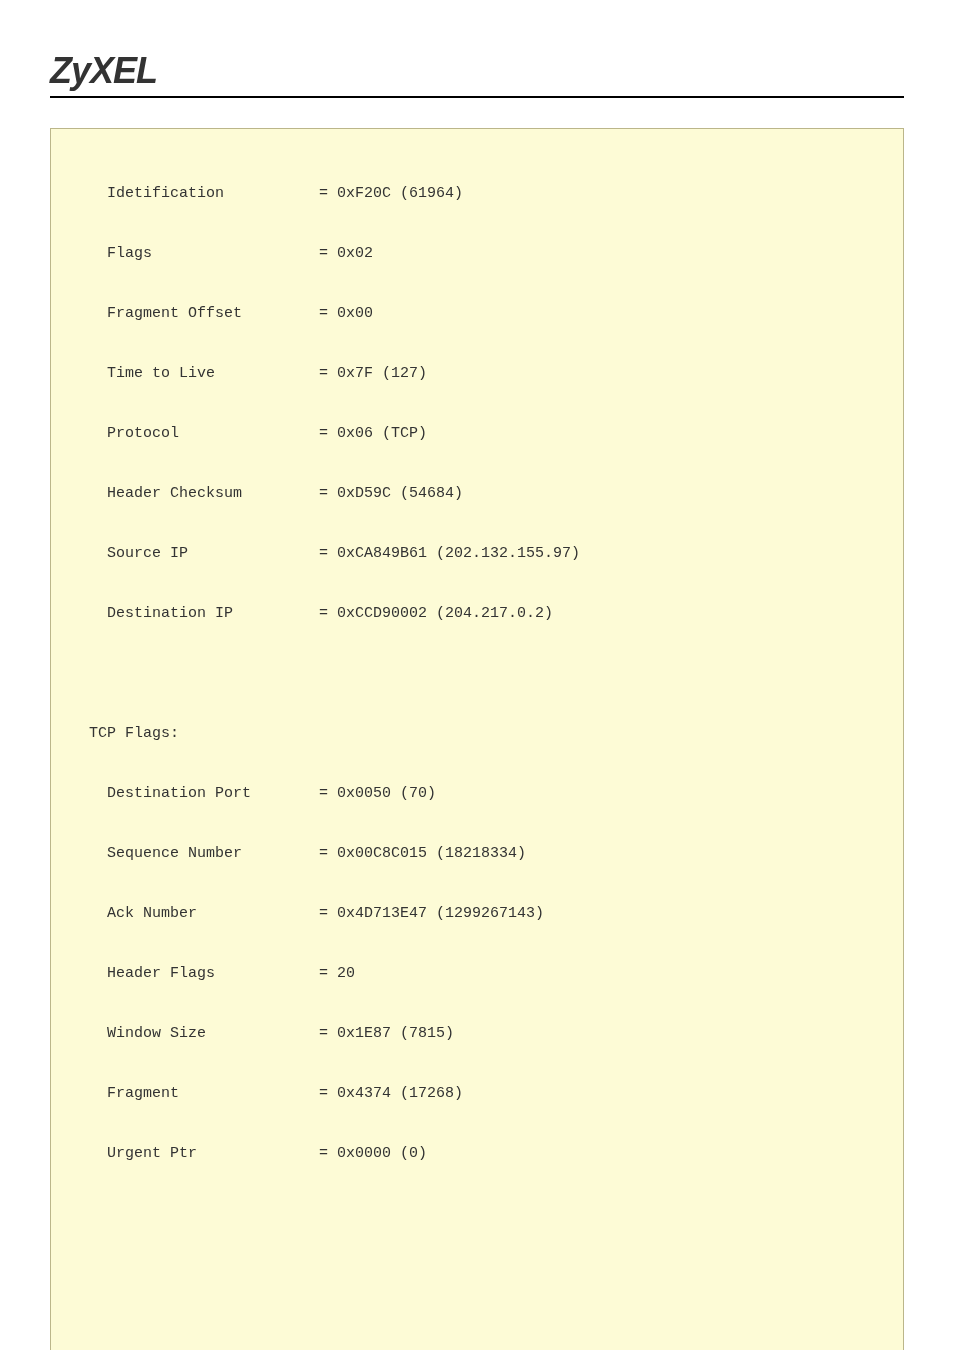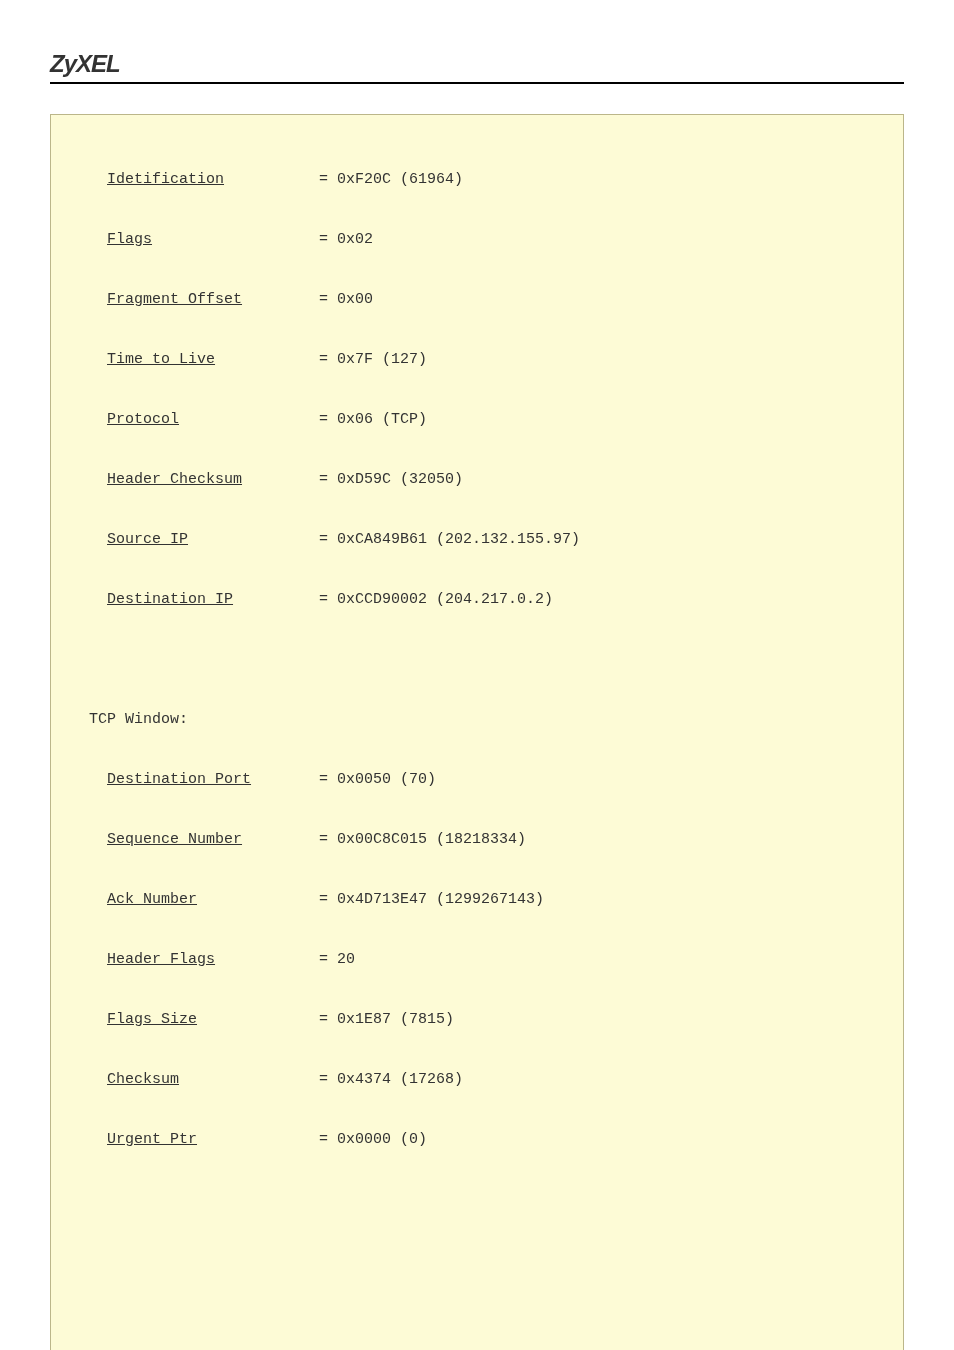--- a/index.html
+++ b/index.html
@@ -10,21 +10,21 @@
     background: #ffffff;
   }
   .page {
     width: 954px;
     padding: 30px 50px 40px 50px;
     box-sizing: border-box;
   }
   .brand {
     font-style: italic;
     font-weight: 900;
-    font-size: 24px;
+    font-size: 36px;
     color: #333;
     letter-spacing: -1px;
     margin: 20px 0 4px 0;
   }
   .hr {
     border: none;
     border-top: 2px solid #000;
     margin: 0 0 30px 0;
   }
   .codebox {
@@ -34,46 +34,46 @@
     font-family: "Courier New", monospace;
     font-size: 15px;
     color: #333;
     line-height: 2.0;
     box-sizing: border-box;
     white-space: pre;
     overflow: hidden;
   }
   .pad1 { padding-left: 28px; }
   .pad2 { padding-left: 46px; }
-  .label2 { display: inline-block; width: 212px; text-decoration: underline; }
+  .label2 { display: inline-block; width: 212px; }
 </style>
 </head>
 <body>
 
 <div class="page">
   <div class="brand">ZyXEL</div>
   <hr class="hr">
 
   <div class="codebox">
 <div class="pad2"><span class="label2">Idetification</span><span>= 0xF20C (61964)</span></div>
 <div class="pad2"><span class="label2">Flags</span><span>= 0x02</span></div>
 <div class="pad2"><span class="label2">Fragment Offset</span><span>= 0x00</span></div>
 <div class="pad2"><span class="label2">Time to Live</span><span>= 0x7F (127)</span></div>
 <div class="pad2"><span class="label2">Protocol</span><span>= 0x06 (TCP)</span></div>
-<div class="pad2"><span class="label2">Header Checksum</span><span>= 0xD59C (32050)</span></div>
+<div class="pad2"><span class="label2">Header Checksum</span><span>= 0xD59C (54684)</span></div>
 <div class="pad2"><span class="label2">Source IP</span><span>= 0xCA849B61 (202.132.155.97)</span></div>
 <div class="pad2"><span class="label2">Destination IP</span><span>= 0xCCD90002 (204.217.0.2)</span></div>
 <div>&nbsp;</div>
-<div class="pad1">TCP Window:</div>
+<div class="pad1">TCP Flags:</div>
 <div class="pad2"><span class="label2">Destination Port</span><span>= 0x0050 (70)</span></div>
 <div class="pad2"><span class="label2">Sequence Number</span><span>= 0x00C8C015 (18218334)</span></div>
 <div class="pad2"><span class="label2">Ack Number</span><span>= 0x4D713E47 (1299267143)</span></div>
 <div class="pad2"><span class="label2">Header Flags</span><span>= 20</span></div>
-<div class="pad2"><span class="label2">Flags Size</span><span>= 0x1E87 (7815)</span></div>
-<div class="pad2"><span class="label2">Checksum</span><span>= 0x4374 (17268)</span></div>
+<div class="pad2"><span class="label2">Window Size</span><span>= 0x1E87 (7815)</span></div>
+<div class="pad2"><span class="label2">Fragment</span><span>= 0x4374 (17268)</span></div>
 <div class="pad2"><span class="label2">Urgent Ptr</span><span>= 0x0000 (0)</span></div>
 <div>&nbsp;</div>
 
 
 
 
 
 
 
 

